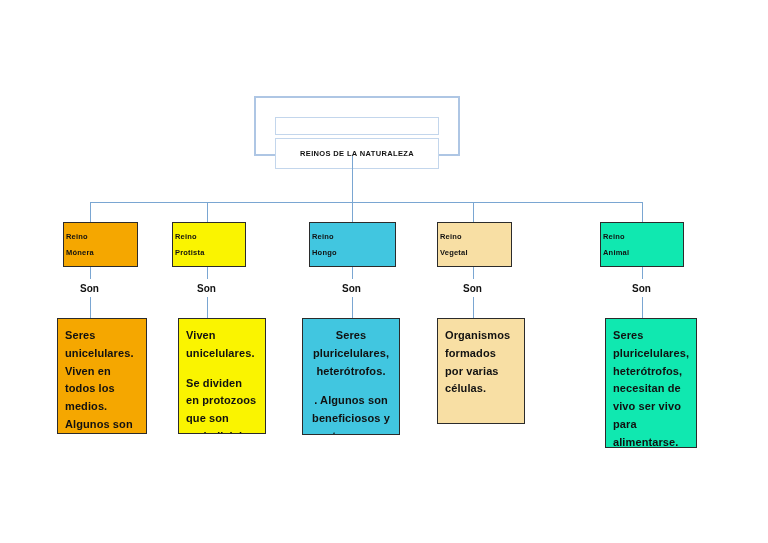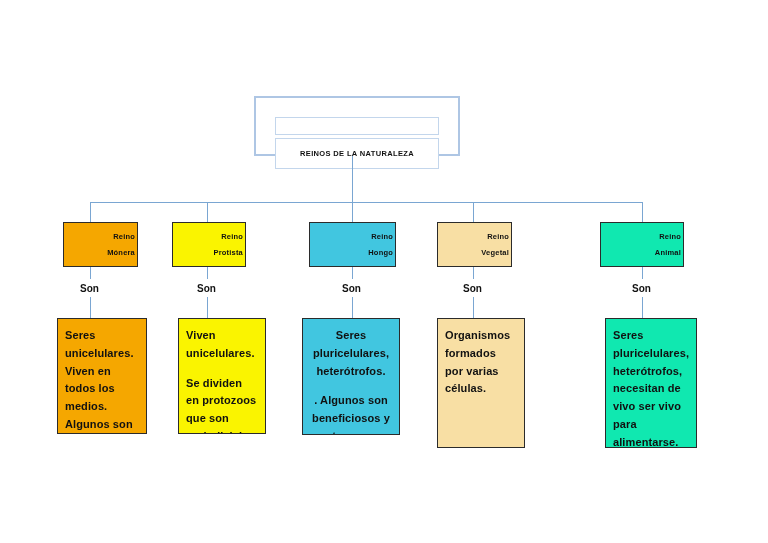--- a/index.html
+++ b/index.html
@@ -71,21 +71,21 @@
     background: #7aa6d2;
   }
 
   
   .kbox {
     position: absolute;
     border: 1.5px solid #2b2b2b;
     box-sizing: border-box;
     display: flex;
     flex-direction: column;
-    align-items: flex-end;
+    align-items: flex-start;
     justify-content: center;
     gap: 9px;
     padding: 4px 2px;
   }
   .kbox span {
     font-size: 7.5px;
     font-weight: bold;
     color: #111111;
     letter-spacing: 0.2px;
     line-height: 1;
@@ -187,21 +187,21 @@
   <div class="dbox" style="left:178px; top:318px; width:88px; height:116px; background:#FAF400;">
     <p>Viven unicelulares.</p>
     <p class="gap">Se dividen en protozoos que son perjudiciales y las algas.</p>
   </div>
 
   <div class="dbox" style="left:302px; top:318px; width:98px; height:117px; background:#41C6E0;text-align:center;">
     <p>Seres pluricelulares, heterótrofos.</p>
     <p class="gap">. Algunos son beneficiosos y otros son perjudiciales.</p>
   </div>
 
-  <div class="dbox" style="left:437px; top:318px; width:88px; height:130px; background:#F8DFA4;">
+  <div class="dbox" style="left:437px; top:318px; width:88px; height:106px; background:#F8DFA4;">
     <p>Organismos formados por varias células.</p>
   </div>
 
   <div class="dbox" style="left:605px; top:318px; width:92px; height:130px; background:#10E8B0;">
     <p>Seres pluricelulares, heterótrofos, necesitan de vivo ser vivo para alimentarse.</p>
   </div>
 
 </div>
 
 </body></html>

